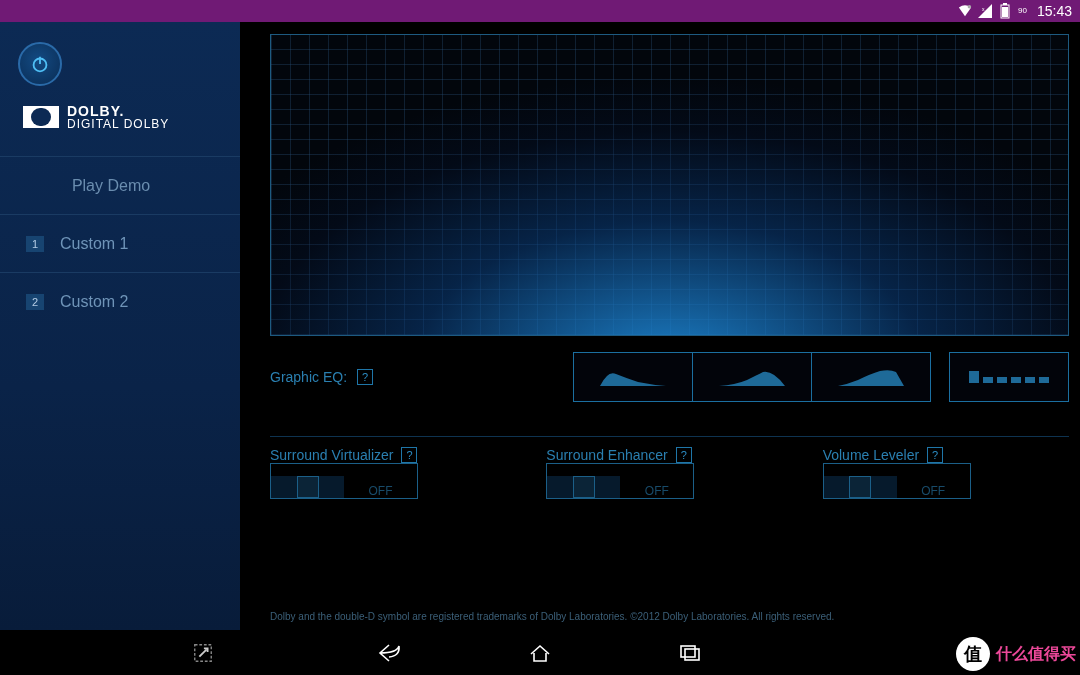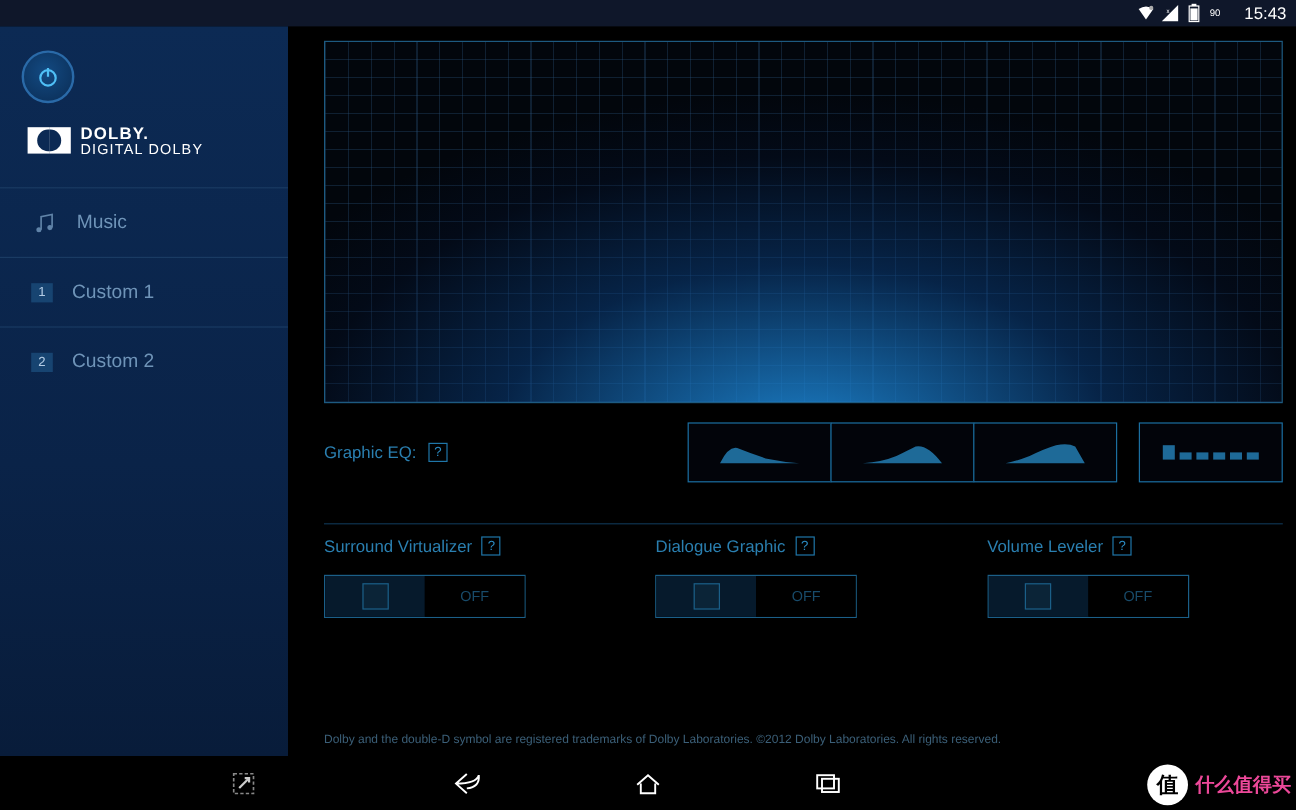--- a/index.html
+++ b/index.html
@@ -1,22 +1,22 @@
 <!DOCTYPE html>
 <html><head>
 <meta charset="utf-8">
 <style>
   * { box-sizing: border-box; margin: 0; padding: 0; font-family: "Segoe UI", Arial, sans-serif; }
   html, body { width: 1080px; height: 675px; background: #000; overflow: hidden; color: #9fb6c6; }
   .screen { position: relative; width: 1080px; height: 675px; background: #000; }
 
   
-  .statusbar { position: absolute; top: 0; left: 0; right: 0; height: 22px; background: #0f172a; display: flex; justify-content: flex-end; align-items: center; padding-right: 8px; gap: 6px; }
+  .statusbar { position: absolute; top: 0; left: 0; right: 0; height: 22px; background: #701a75; display: flex; justify-content: flex-end; align-items: center; padding-right: 8px; gap: 6px; }
   .status-icon { width: 14px; height: 14px; display: flex; align-items: center; justify-content: center; }
-  .status-time { color: #fff; font-size: 14px; font-weight: 500; margin-left: 14px; }
+  .status-time { color: #fff; font-size: 14px; font-weight: 500; margin-left: 4px; }
 
   .app { position: absolute; top: 22px; left: 0; right: 0; bottom: 45px; display: flex; }
 
   
   .sidebar { width: 240px; background: linear-gradient(180deg, #0c2a54 0%, #0a2348 60%, #081c3a 100%); display: flex; flex-direction: column; }
   .side-top { padding: 20px 18px 8px 18px; }
   .power-btn { width: 44px; height: 44px; border-radius: 50%; border: 2px solid #2a6aa8; display: flex; align-items: center; justify-content: center; background: radial-gradient(circle at 45% 40%, #134a82, #0a2c54); cursor: pointer; }
   .logo-wrap { padding: 18px 0 8px 5px; }
   .logo-row { display: flex; align-items: center; gap: 8px; }
   .dolby-dd { display: flex; }
@@ -47,22 +47,22 @@
   .preset.custom { margin-left: 18px; }
   .shape { fill: #1e6a98; }
   .blocks { display: flex; gap: 4px; align-items: flex-end; }
   .blk { width: 10px; height: 6px; background: #1e6a98; }
   .blk.tall { height: 12px; }
 
   .divider { border-top: 1px solid #0e3350; margin: 34px 0 10px 0; }
 
   .toggle-row { display: flex; justify-content: space-between; gap: 30px; }
   .t-group { flex: 1; }
-  .t-head { color: #2a7fb0; font-size: 14px; display: flex; align-items: center; gap: 8px; margin-bottom: 16px; }
-  .toggle { width: 168px; height: 36px; border: 1px solid #1b5f88; display: flex; cursor: pointer; }
+  .t-head { color: #2a7fb0; font-size: 14px; display: flex; align-items: center; gap: 8px; margin-bottom: 0; }
+  .toggle { width: 148px; height: 36px; border: 1px solid #1b5f88; display: flex; cursor: pointer; align-items: flex-end; }
   .toggle .on-side { flex: 1; background: #061a2c; display: flex; align-items: center; justify-content: center; }
   .toggle .off-side { flex: 1; background: #000; display: flex; align-items: center; justify-content: center; color: #184b6a; font-size: 12px; }
   .knob { width: 22px; height: 22px; background: #0b2437; border: 1px solid #1b5f88; }
 
   .footer-note { margin-top: auto; text-align: left; color: #3b5f78; font-size: 10px; padding-top: 8px; }
 
   
   .navbar { position: absolute; bottom: 0; left: 0; right: 0; height: 45px; background: #000; display: flex; align-items: center; }
   .navbtns { margin: 0 auto; display: flex; gap: 120px; }
   .navbtn { width: 30px; height: 30px; cursor: pointer; display: flex; align-items: center; justify-content: center; }
@@ -119,27 +119,22 @@
                 <div class="dolby-d right"></div>
             </div>
             <div class="logo-txt">
               <div>DOLBY.</div>
               <div class="sub">DIGITAL DOLBY</div>
             </div>
           </div>
         </div>
       </div>
       <div class="side-list">
-        <div class="side-item">
-          <svg class="s-ico" viewBox="0 0 24 24">
-              <path d="M9 18 V6 L19 4 V16" fill="none" stroke="#6f94b8" stroke-width="1.5"></path>
-              <circle cx="7" cy="18" r="2.3" fill="#6f94b8"></circle>
-              <circle cx="17" cy="16" r="2.3" fill="#6f94b8"></circle>
-            </svg>
-          <span>Music</span>
+        <div class="side-item demo">
+          <span>Play Demo</span>
         </div>
         <div class="side-item">
           <span class="s-ico" style="background:#1a4a78;color:#d0e8ff;font-size:11px;display:flex;align-items:center;justify-content:center;width:18px;height:16px;">1</span>
           <span>Custom 1</span>
         </div>
         <div class="side-item">
           <span class="s-ico" style="background:#1a4a78;color:#d0e8ff;font-size:11px;display:flex;align-items:center;justify-content:center;width:18px;height:16px;">2</span>
           <span>Custom 2</span>
         </div>
       </div>
@@ -192,21 +187,21 @@
           </div>
           <div class="toggle">
             <div class="on-side">
                 <div class="knob"></div>
               </div>
             <div class="off-side">OFF</div>
           </div>
         </div>
         <div class="t-group">
           <div class="t-head">
-            <span>Dialogue Graphic</span>
+            <span>Surround Enhancer</span>
             <span class="help">?</span>
           </div>
           <div class="toggle">
             <div class="on-side">
                 <div class="knob"></div>
               </div>
             <div class="off-side">OFF</div>
           </div>
         </div>
         <div class="t-group">

